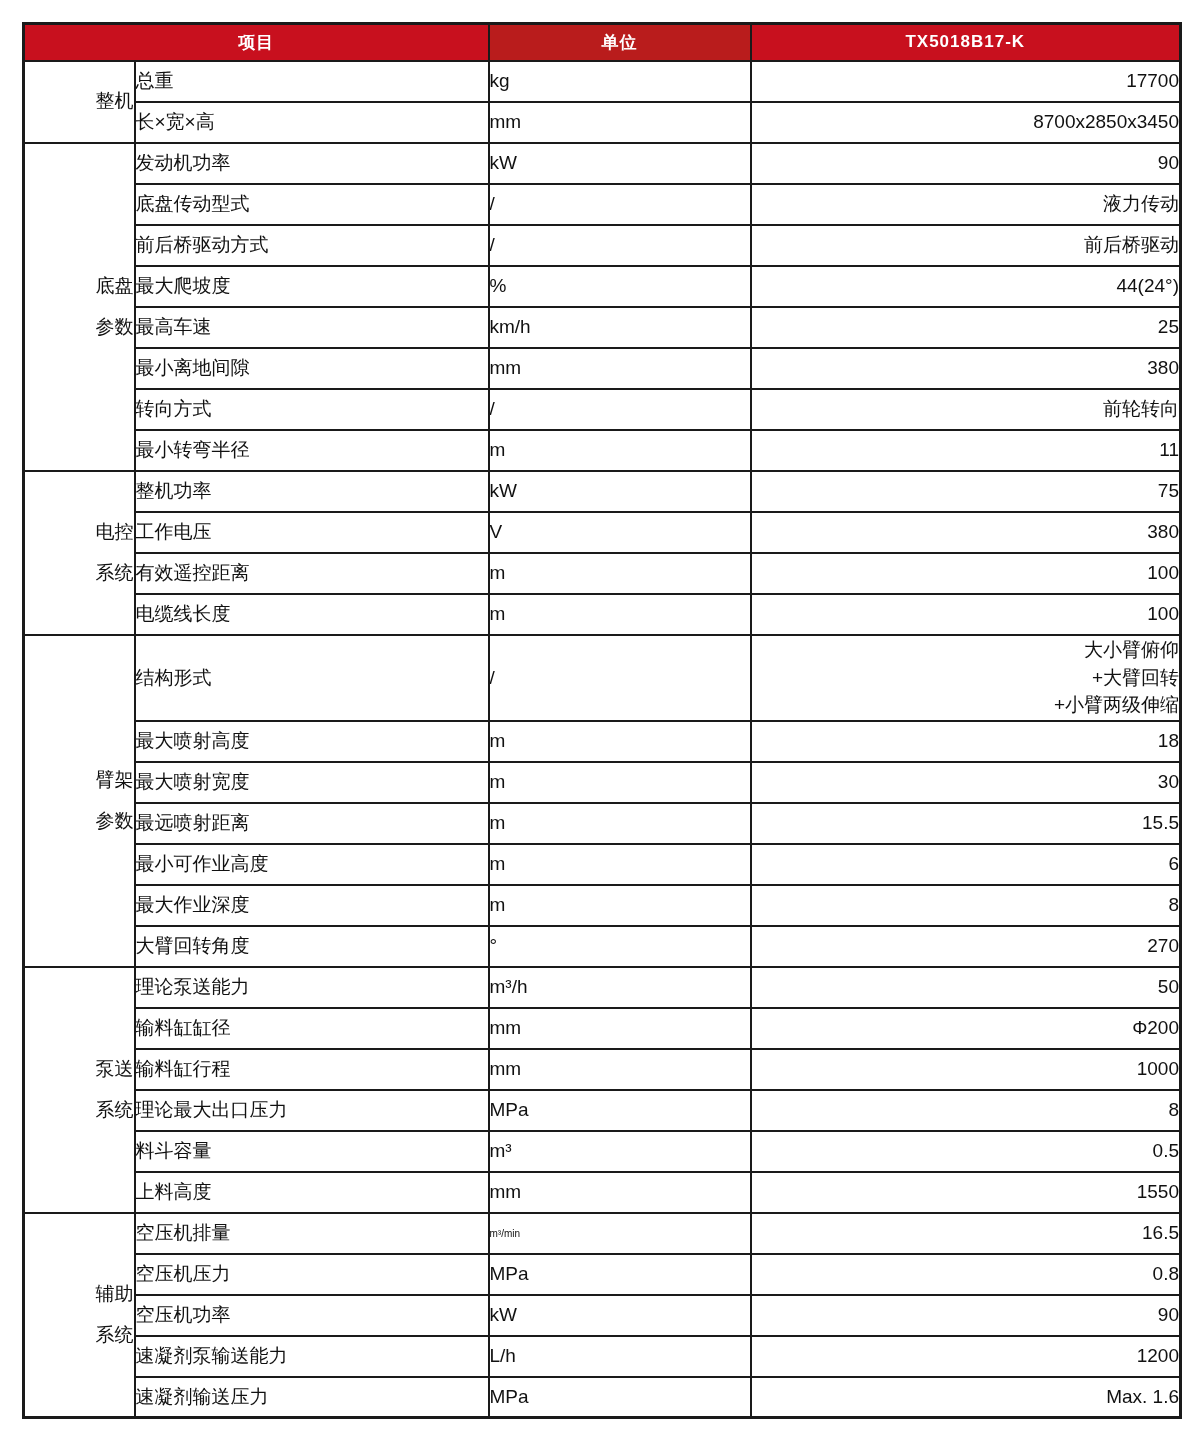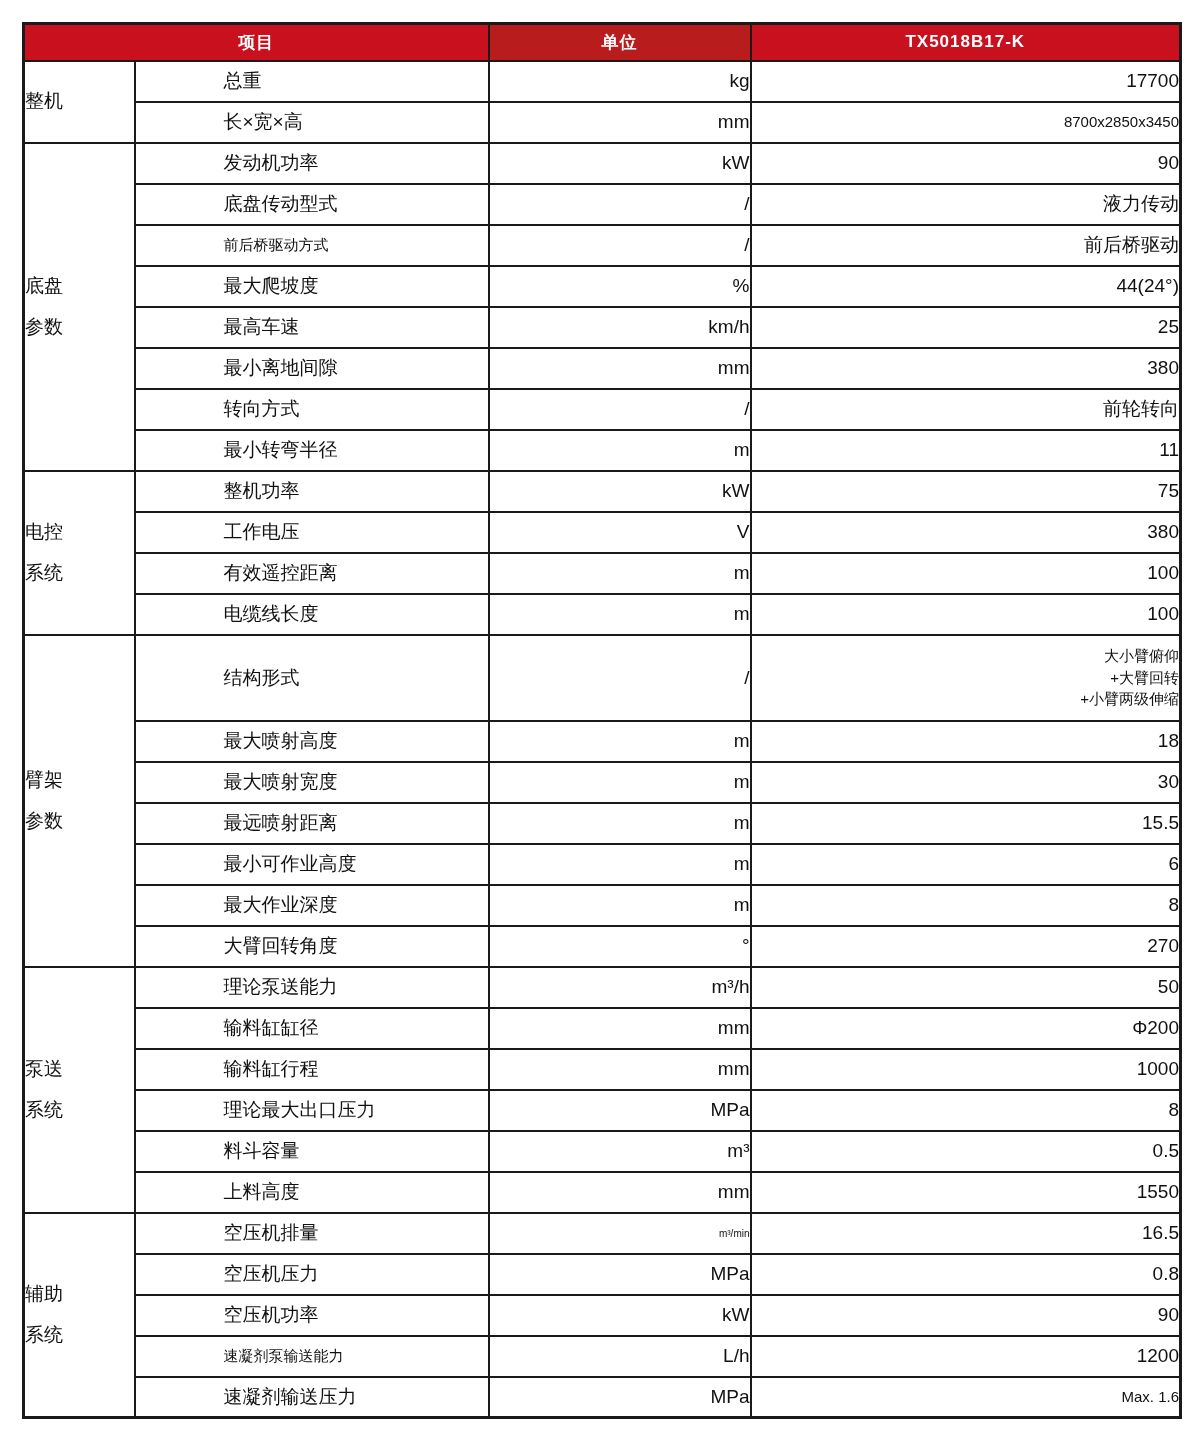--- a/index.html
+++ b/index.html
@@ -37,42 +37,41 @@
   .spec-table tbody tr.h-tall  { height: 86px; }
   .head-cell {
     background: #C8101E;
     color: #ffffff;
     font-weight: bold;
     font-size: 17px;
     text-align: center;
     letter-spacing: 1px;
   }
   td.group-cell {
-    text-align: left;
+    text-align: right;
     font-size: 19px;
     white-space: pre-line;
     line-height: 2.15;
     margin-top: 40px;
   }
   td.item-cell {
     text-align: left;
-    padding-left: 88px;
   }
   td.unit-cell {
-    text-align: right;
+    text-align: left;
   }
   td.value-cell {
     text-align: right;
     white-space: pre-line;
     line-height: 1.45;
     margin-left: 16px;
   }
   .fs-lg { font-size: 19px; }
   .fs-md { font-size: 19px; }
-  .fs-sm { font-size: 15px; }
+  .fs-sm { font-size: 19px; }
   .fs-xs { font-size: 10px; }
 </style>
 </head>
 <body>
 
 <div class="page">
   <table class="spec-table">
     <colgroup>
       <col style="width:111px">
       <col style="width:354px">

